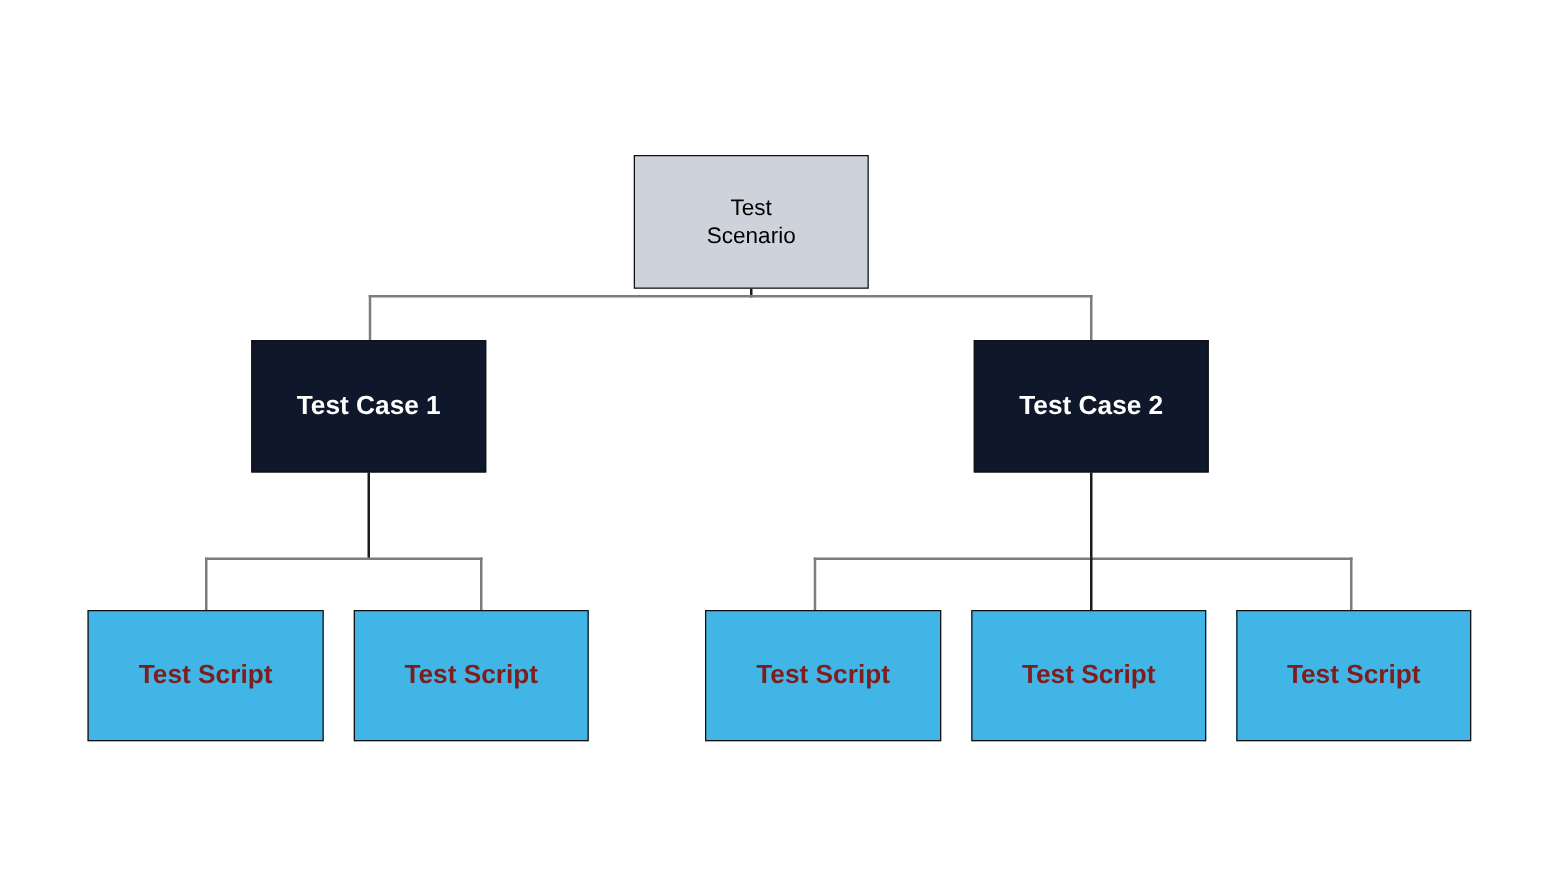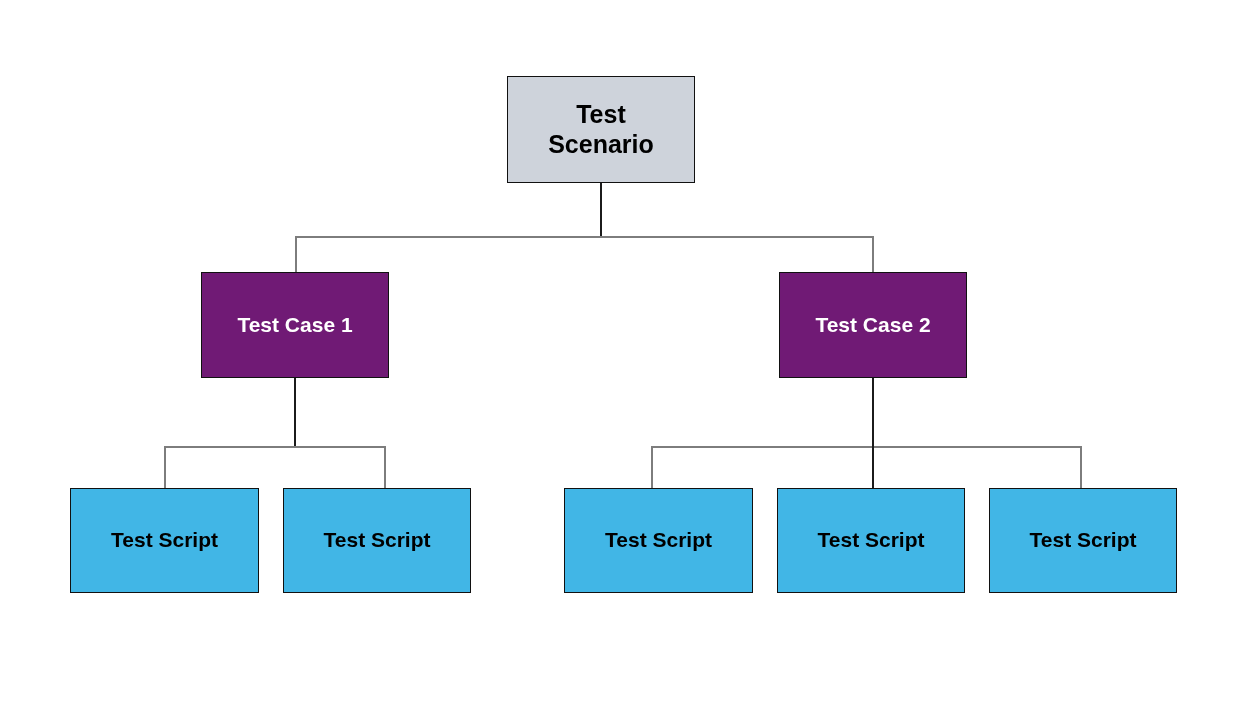--- a/index.html
+++ b/index.html
@@ -30,34 +30,35 @@
     -webkit-font-smoothing: antialiased;
   }
   .node-label {
     display: block;
     white-space: pre-line;
   }
   .node-root {
     background: #ced3db;
     border: 1.6px solid #111111;
     color: #000000;
-    font-weight: bold;
-    font-size: 25px;
+    font-weight: normal;
+    font-size: 18px;
+    margin-top: 48px;
   }
   .node-case {
-    background: #701a75;
+    background: #0f172a;
     border: 1.6px solid #111111;
     color: #ffffff;
     font-weight: bold;
     font-size: 21px;
   }
   .node-script {
     background: #41b6e6;
     border: 1.6px solid #111111;
-    color: #000000;
+    color: #7f1d1d;
     font-weight: bold;
     font-size: 21px;
   }
   .connector {
     position: absolute;
     z-index: 1;
   }
   .conn-v-dark {
     background: #1b1b1b;
     width: 1.5px;

